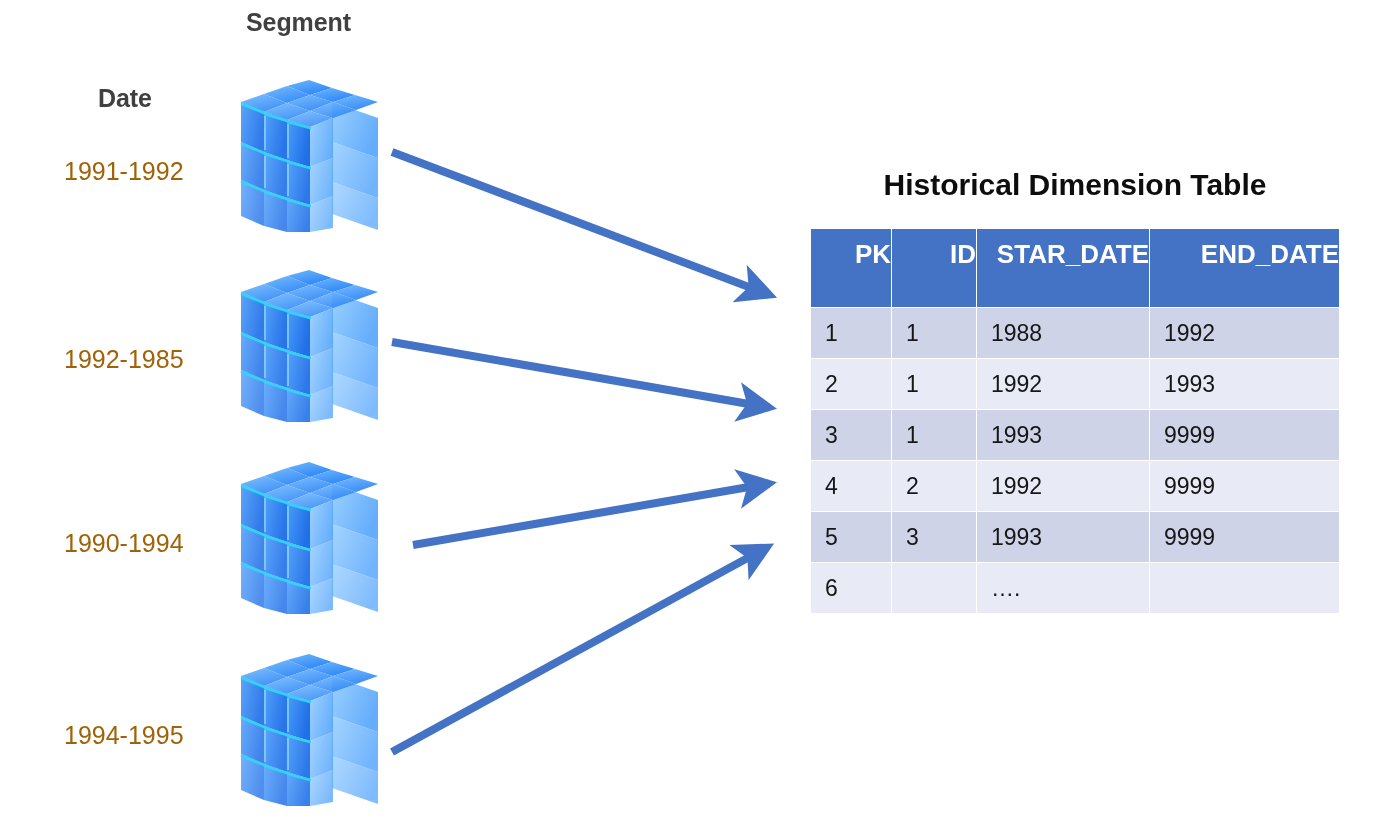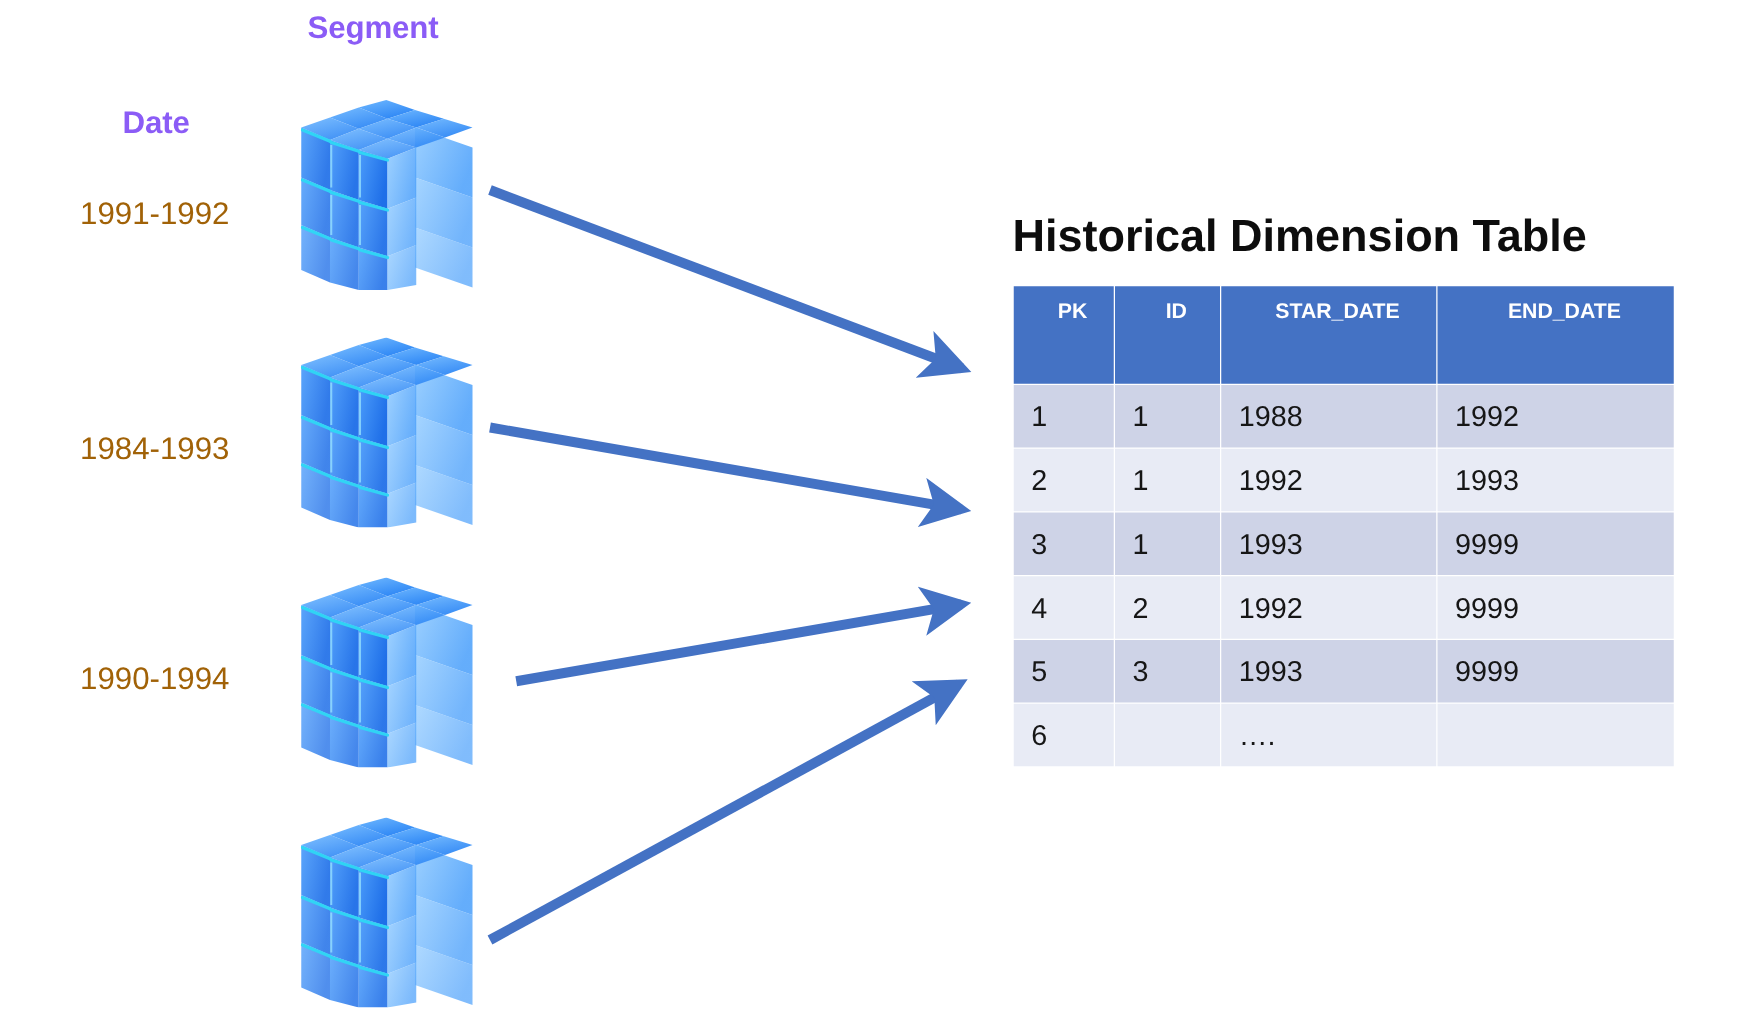--- a/index.html
+++ b/index.html
@@ -20,34 +20,34 @@
     background: #ffffff;
     overflow: hidden;
   }
 
   
   .heading {
     position: absolute;
     font-weight: bold;
     font-size: 25px;
     letter-spacing: -0.1px;
-    color: #8b5cf6;
+    color: #404040;
     white-space: nowrap;
   }
   #segment-heading { left: 246px; top: 8px; }
   #date-heading    { left: 98px;  top: 84px; }
 
   .table-title {
     position: absolute;
     left: 810px;
     top: 168px;
     width: 530px;
-    text-align: left;
+    text-align: center;
     font-weight: bold;
-    font-size: 36px;
+    font-size: 30px;
     color: #0d0d0d;
     white-space: nowrap;
   }
 
   
   .date-label {
     position: absolute;
     left: 64px;
     width: 200px;
     font-size: 25px;
@@ -80,22 +80,22 @@
     width: 527px;
     border-collapse: separate;
     border-spacing: 1px;
     table-layout: fixed;
     background: #ffffff;
   }
   #dim-table th {
     background: #4472c4;
     color: #ffffff;
     font-weight: bold;
-    font-size: 17px;
-    text-align: center;
+    font-size: 26px;
+    text-align: right;
     padding: 10px 0 10px 14px;
     height: 58px;
     vertical-align: top;
     border: 0;
   }
   #dim-table td {
     font-size: 23px;
     color: #161616;
     text-align: left;
     padding: 9px 0 9px 14px;
@@ -114,22 +114,23 @@
 </head>
 <body>
 
 <div id="canvas">
 
   <div class="heading" id="segment-heading">Segment</div>
 
   <div class="heading" id="date-heading">Date</div>
 
   <div class="date-label" style="top:157px">1991-1992</div>
-  <div class="date-label" style="top:345px">1984-1993</div>
+  <div class="date-label" style="top:345px">1992-1985</div>
   <div class="date-label" style="top:529px">1990-1994</div>
+  <div class="date-label" style="top:721px">1994-1995</div>
 
   <div class="cube" style="left:231px; top:80px;">
     <svg viewBox="0 0 152 152" xmlns="http://www.w3.org/2000/svg">
       <defs>
         <linearGradient id="topG" x1="0" y1="0" x2="0.6" y2="1">
           <stop offset="0" stop-color="#6fb8ff"></stop>
             <stop offset="1" stop-color="#2e87f5"></stop>
         </linearGradient>
         <linearGradient id="leftG" x1="0" y1="0" x2="1" y2="0.4">
           <stop offset="0" stop-color="#4c9dfb"></stop>

